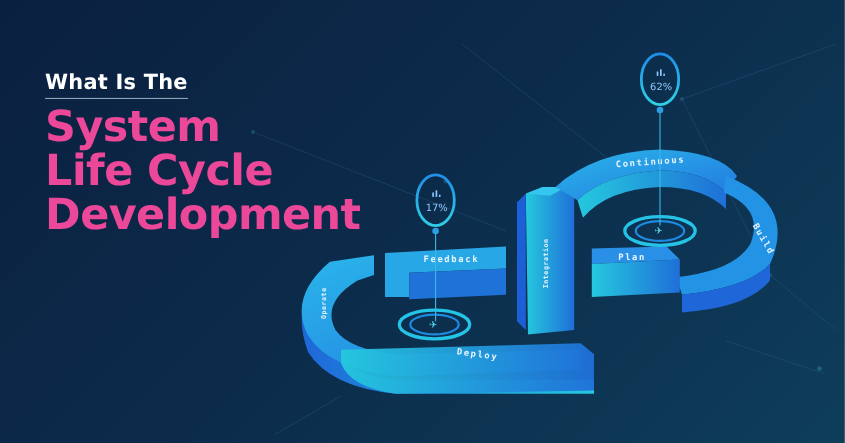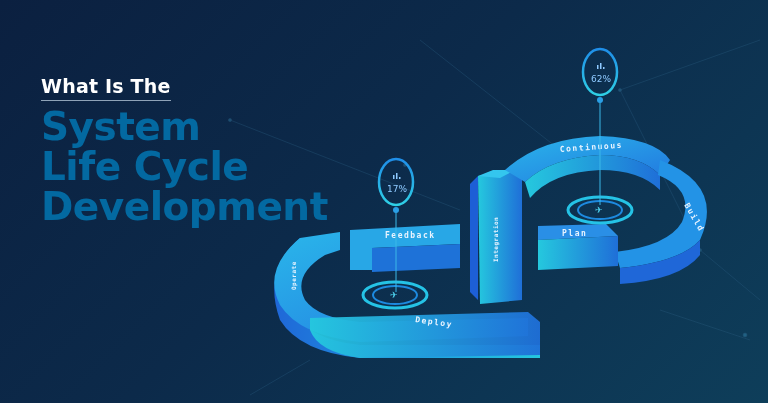--- a/index.html
+++ b/index.html
@@ -2,28 +2,28 @@
 <html><head>
 <meta charset="utf-8">
 <style>
   html, body { margin:0; padding:0; }
   body {
     width:768px; height:403px; overflow:hidden; position:relative;
     background: linear-gradient(135deg, #0b2040 0%, #0c2a4a 45%, #0d3553 75%, #0e3e5a 100%);
     font-family: "Liberation Sans", sans-serif;
   }
   .canvas { position:absolute; inset:0; }
-  .title-block { position:absolute; left:41px; top:75px; }
+  .title-block { position:absolute; left:41px; top:64px; }
   .kicker {
     color:#ffffff; font-weight:700; font-size:19px; letter-spacing:0.2px;
     display:inline-block; padding-bottom:3px; border-bottom:1.5px solid #8fa3b8;
     font-family: "DejaVu Sans", sans-serif;
   }
   .headline {
-    margin-top:6px; color:#0369a1; font-weight:700; font-size:39px; line-height:40px;
+    margin-top:6px; color:#ec4899; font-weight:700; font-size:39px; line-height:40px;
     font-family: "DejaVu Sans", sans-serif; letter-spacing:-0.5px;
   }
   .headline div { white-space:nowrap; }
   svg.diagram { position:absolute; left:0; top:0; }
   .lbl { font-family:"DejaVu Sans Mono", monospace; font-size:8px; fill:#e8f4ff; letter-spacing:1.5px; font-weight:700; }
   .pct { font-family:"DejaVu Sans", sans-serif; font-size:9px; fill:#8ec9ff; }
 </style>
 </head>
 <body>
 

